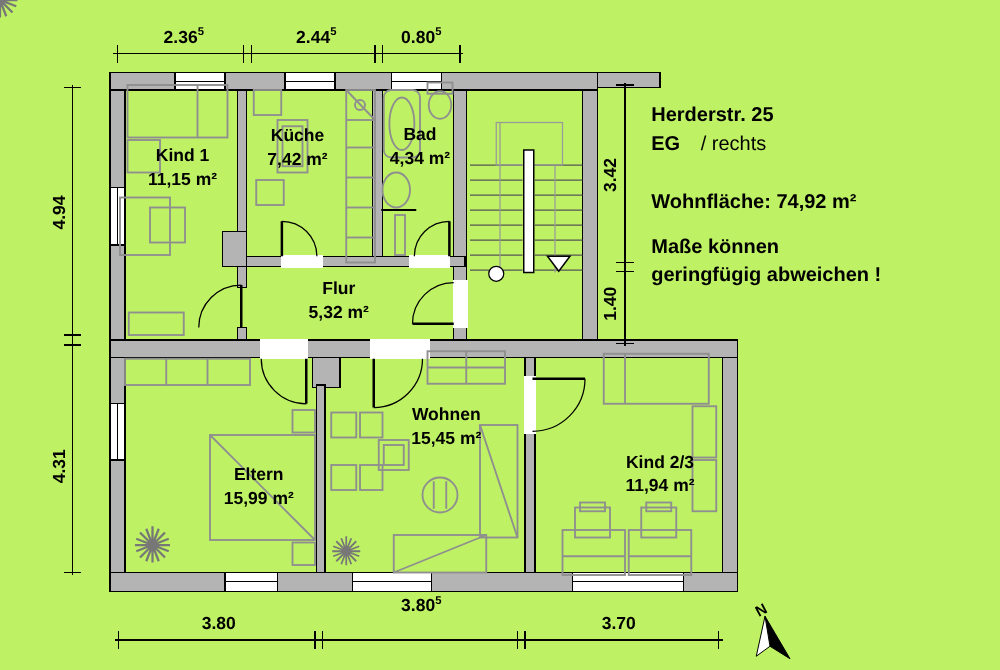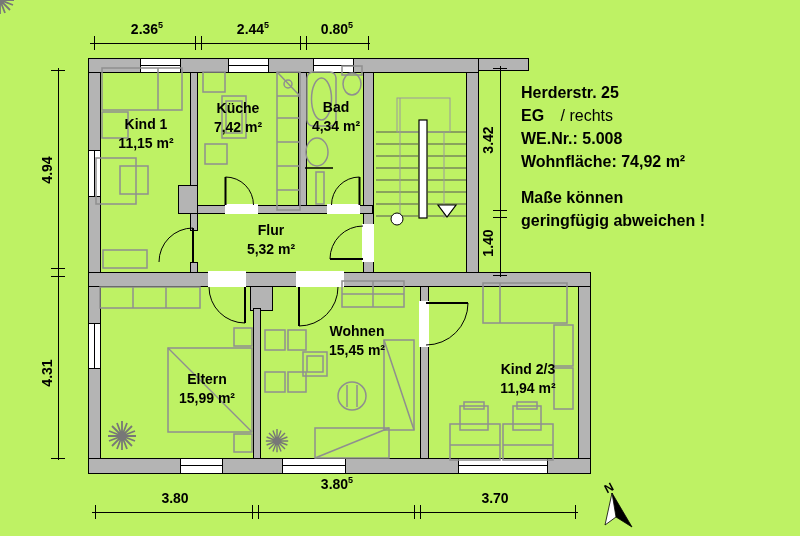--- a/index.html
+++ b/index.html
@@ -294,20 +294,19 @@
   <div>Wohnen</div>
       <div>15,45 m²</div>
     </div>
 <div class="room-label" style="left:528px;top:379px;">
   <div>Kind 2/3</div>
       <div>11,94 m²</div>
     </div>
 
 <div class="info-line" style="top:84px;">Herderstr. 25</div>
 <div class="info-line" style="top:107px;"><span>EG</span><span class="reg"> / rechts</span></div>
-<div class="info-line" style="top:130px;">WE.Nr.: 5.008</div>
 <div class="info-line" style="top:153px;">Wohnfläche: 74,92 m²</div>
 <div class="info-line" style="top:212px;">geringfügig abweichen !</div>
 <div class="info-line" style="top:189px;">Maße können</div>
 
 <span class="north-n" style="left:609px;top:488px;">N</span>
 
 </div>
 
 </body></html>

